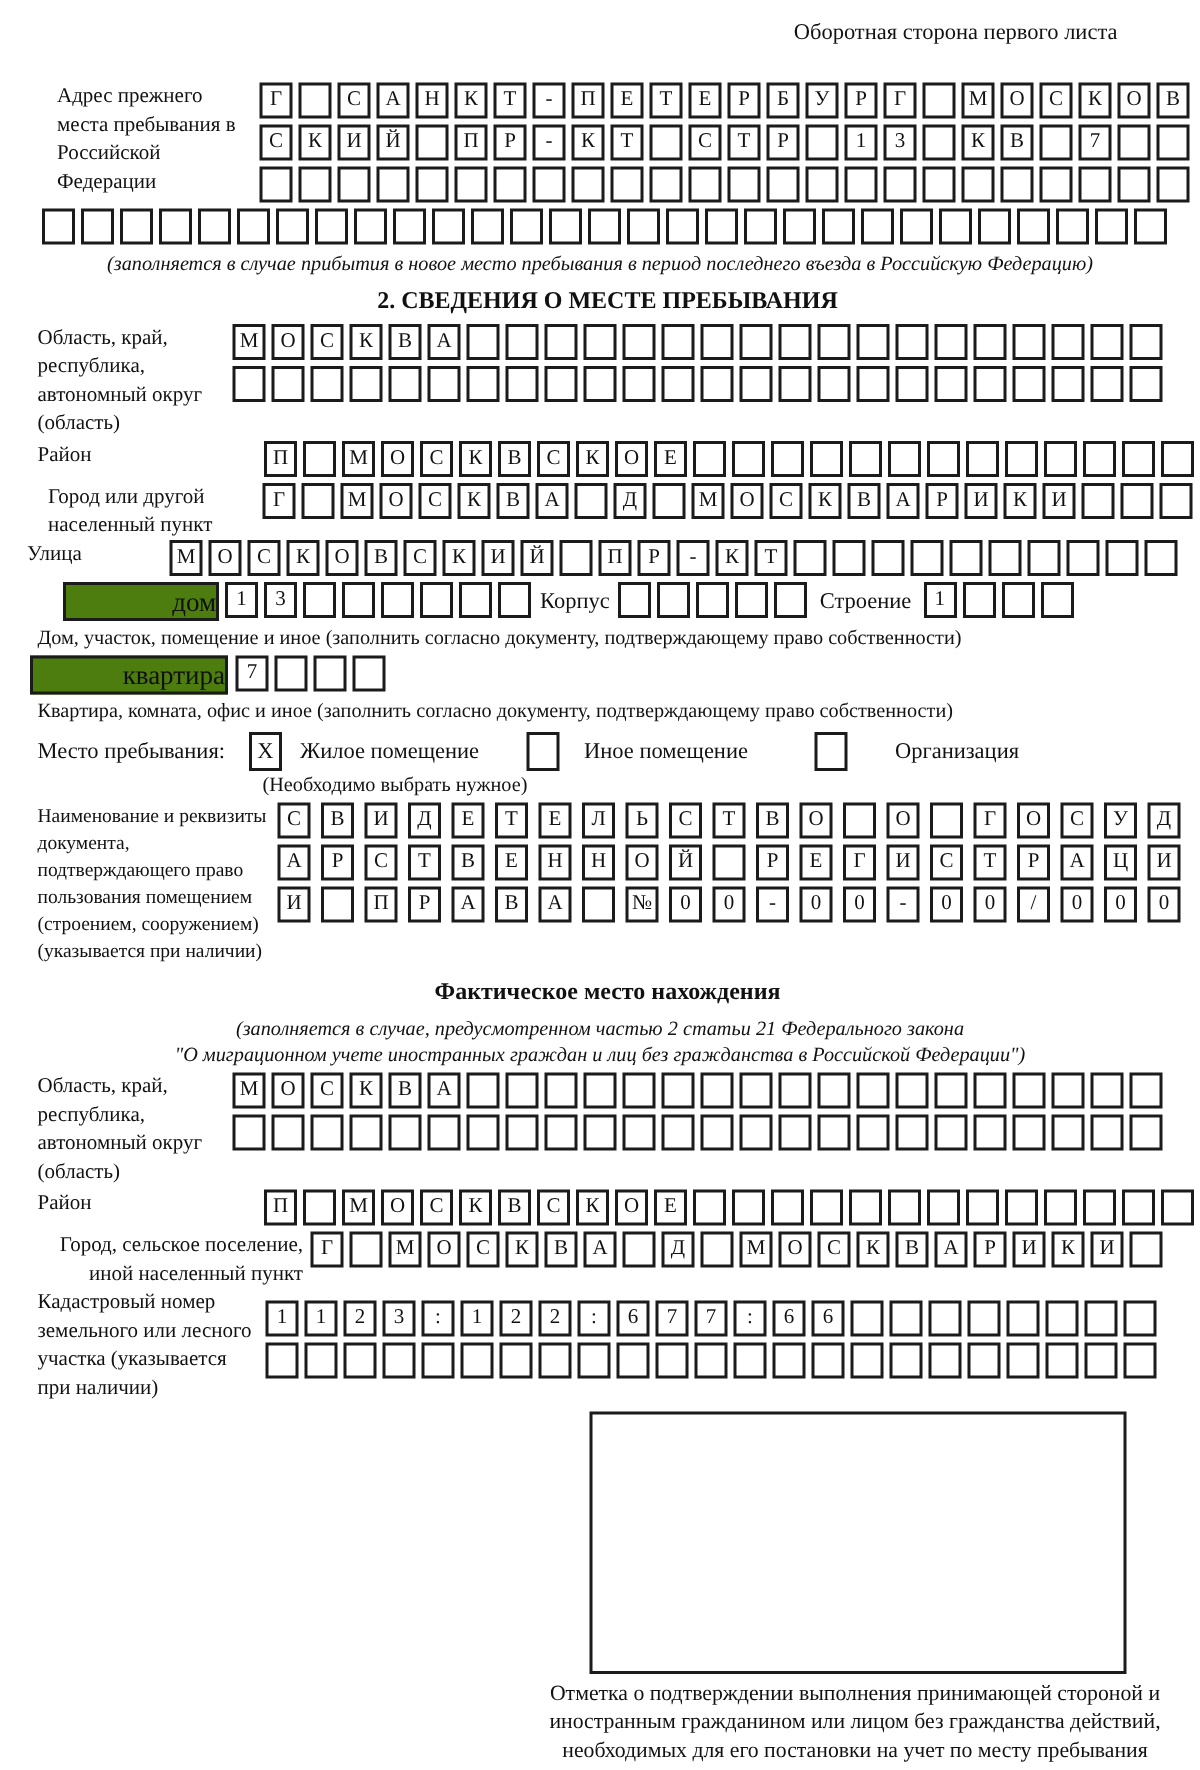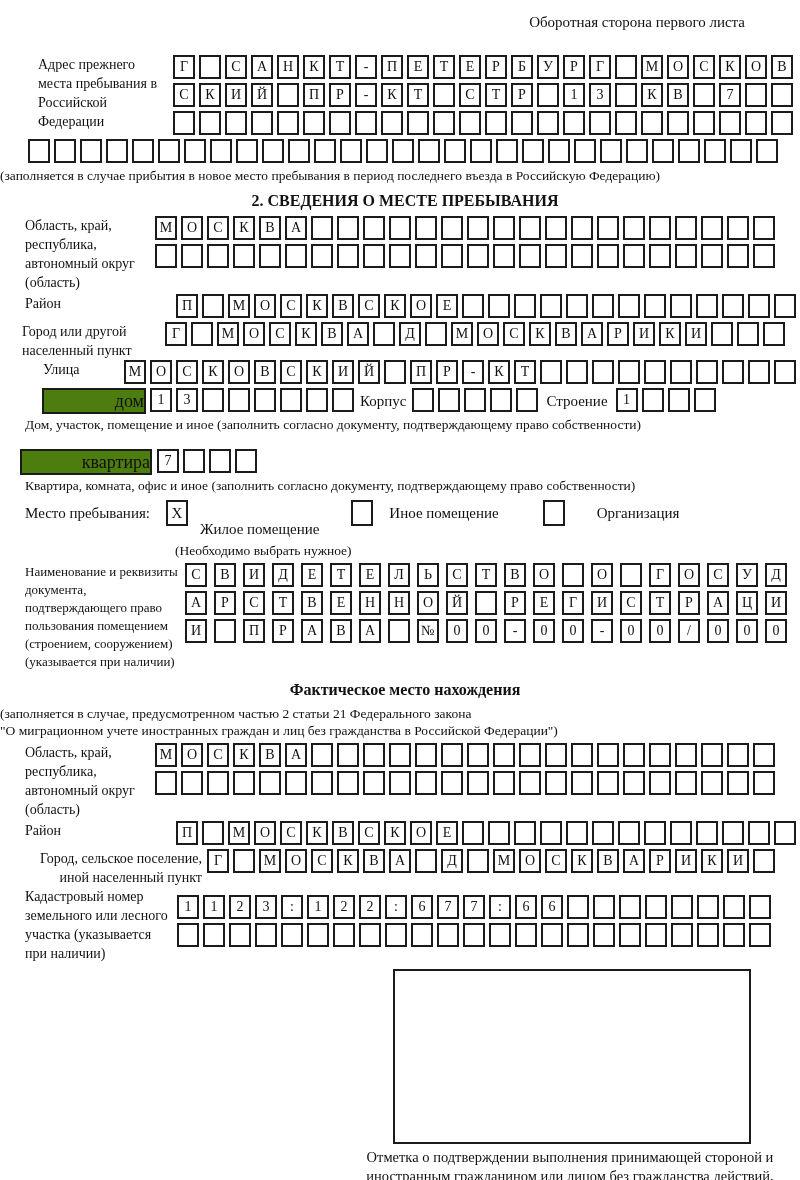--- a/index.html
+++ b/index.html
@@ -12,21 +12,21 @@
   .frow{display:flex;align-items:flex-start;}
   .lbl{font-size:14px;line-height:19px;}
   .cellrow{white-space:nowrap;height:24px;margin-bottom:4px;display:block;}
   .cell{
     display:inline-block;box-sizing:border-box;width:22px;height:24px;
     border:2px solid #1b1b1b;margin-right:4px;text-align:center;
     font-size:14px;line-height:19px;vertical-align:top;background:#fff;
   }
   .doc-cells .cell{margin-right:7px;}
   .caption{font-size:13.5px;line-height:17px;}
-  .center{text-align:left;}
+  .center{text-align:center;font-style:italic;}
   .sec-title{font-size:16px;font-weight:bold;text-align:center;margin:8px 0 6px 0;padding-left:10px;}
   .widebox{
     display:inline-block;box-sizing:border-box;border:2px solid #1b1b1b;height:26px;
     text-align:right;font-size:18px;line-height:22px;vertical-align:top;background:#4d7c0f;
   }
   .inline-lbl{font-size:15px;line-height:26px;display:inline-block;vertical-align:top;}
   .checkbox{
     display:inline-block;box-sizing:border-box;width:22px;height:26px;
     border:2px solid #1b1b1b;text-align:center;font-size:15px;line-height:22px;
     vertical-align:top;background:#fff;
@@ -66,48 +66,48 @@
   </div>
 
   <div class="frow mt2">
     <div class="lbl" style="margin-left:25px;width:125px;">Район</div>
     <div style="margin-left:5px;">
         <span class="cellrow"><span class="cell">П</span><span class="cell"></span><span class="cell">М</span><span class="cell">О</span><span class="cell">С</span><span class="cell">К</span><span class="cell">В</span><span class="cell">С</span><span class="cell">К</span><span class="cell">О</span><span class="cell">Е</span><span class="cell"></span><span class="cell"></span><span class="cell"></span><span class="cell"></span><span class="cell"></span><span class="cell"></span><span class="cell"></span><span class="cell"></span><span class="cell"></span><span class="cell"></span><span class="cell"></span><span class="cell"></span><span class="cell"></span></span>
       </div>
   </div>
 
   <div class="frow">
-    <div class="lbl" style="margin-left:22px;width:138px;">Город или другой населенный пункт</div>
+    <div class="lbl" style="margin-left:32px;width:138px;">Город или другой населенный пункт</div>
     <div style="margin-left:5px;">
         <span class="cellrow"><span class="cell">Г</span><span class="cell"></span><span class="cell">М</span><span class="cell">О</span><span class="cell">С</span><span class="cell">К</span><span class="cell">В</span><span class="cell">А</span><span class="cell"></span><span class="cell">Д</span><span class="cell"></span><span class="cell">М</span><span class="cell">О</span><span class="cell">С</span><span class="cell">К</span><span class="cell">В</span><span class="cell">А</span><span class="cell">Р</span><span class="cell">И</span><span class="cell">К</span><span class="cell">И</span><span class="cell"></span><span class="cell"></span><span class="cell"></span></span>
       </div>
   </div>
 
   <div class="frow">
-    <div class="lbl" style="margin-left:43px;width:90px;">Улица</div>
+    <div class="lbl" style="margin-left:18px;width:90px;">Улица</div>
     <div style="margin-left:5px;">
         <span class="cellrow"><span class="cell">М</span><span class="cell">О</span><span class="cell">С</span><span class="cell">К</span><span class="cell">О</span><span class="cell">В</span><span class="cell">С</span><span class="cell">К</span><span class="cell">И</span><span class="cell">Й</span><span class="cell"></span><span class="cell">П</span><span class="cell">Р</span><span class="cell">-</span><span class="cell">К</span><span class="cell">Т</span><span class="cell"></span><span class="cell"></span><span class="cell"></span><span class="cell"></span><span class="cell"></span><span class="cell"></span><span class="cell"></span><span class="cell"></span><span class="cell"></span><span class="cell"></span></span>
       </div>
   </div>
 
   <div style="margin-left:42px;white-space:nowrap;">
     <span class="widebox" style="width:104px;">дом</span><span style="display:inline-block;width:4px;"></span><span class="cellrow" style="display:inline-block;"><span class="cell">1</span><span class="cell">3</span><span class="cell"></span><span class="cell"></span><span class="cell"></span><span class="cell"></span><span class="cell"></span><span class="cell"></span></span><span class="inline-lbl" style="margin:0 6px 0 2px;">Корпус</span><span class="cellrow" style="display:inline-block;"><span class="cell"></span><span class="cell"></span><span class="cell"></span><span class="cell"></span><span class="cell"></span></span><span class="inline-lbl" style="margin:0 8px 0 4px;">Строение</span><span class="cellrow" style="display:inline-block;"><span class="cell">1</span><span class="cell"></span><span class="cell"></span><span class="cell"></span></span>
   </div>
   <div class="caption" style="margin-left:25px;">Дом, участок, помещение и иное (заполнить согласно документу, подтверждающему право собственности)</div>
 
-  <div style="margin-left:20px;margin-top:16px;white-space:nowrap;">
+  <div style="margin-left:20px;margin-top:4px;white-space:nowrap;">
     <span class="widebox" style="width:132px;">квартира</span><span style="display:inline-block;width:5px;"></span><span class="cellrow" style="display:inline-block;"><span class="cell">7</span><span class="cell"></span><span class="cell"></span><span class="cell"></span></span>
   </div>
   <div class="caption" style="margin-left:25px;">Квартира, комната, офис и иное (заполнить согласно документу, подтверждающему право собственности)</div>
 
   <div style="margin-left:25px;margin-top:6px;white-space:nowrap;">
     <span class="inline-lbl">Место пребывания:</span>
     <span style="display:inline-block;width:8px;"></span>
     <span class="checkbox">X</span>
-    <span class="inline-lbl" style="margin:16px 28px 0 8px;">Жилое помещение</span>
+    <span class="inline-lbl" style="margin:0 28px 0 8px;">Жилое помещение</span>
     <span class="checkbox"></span>
     <span class="inline-lbl" style="margin:0 40px 0 12px;">Иное помещение</span>
     <span class="checkbox"></span>
     <span class="inline-lbl" style="margin-left:28px;">Организация</span>
   </div>
   <div class="caption" style="margin-left:175px;">(Необходимо выбрать нужное)</div>
 
   <div class="frow mt4">
     <div class="lbl" style="margin-left:25px;width:155px;font-size:13px;line-height:18px;">Наименование и реквизиты документа, подтверждающего право пользования помещением (строением, сооружением) (указывается при наличии)</div>
     <div class="doc-cells" style="margin-left:5px;">

